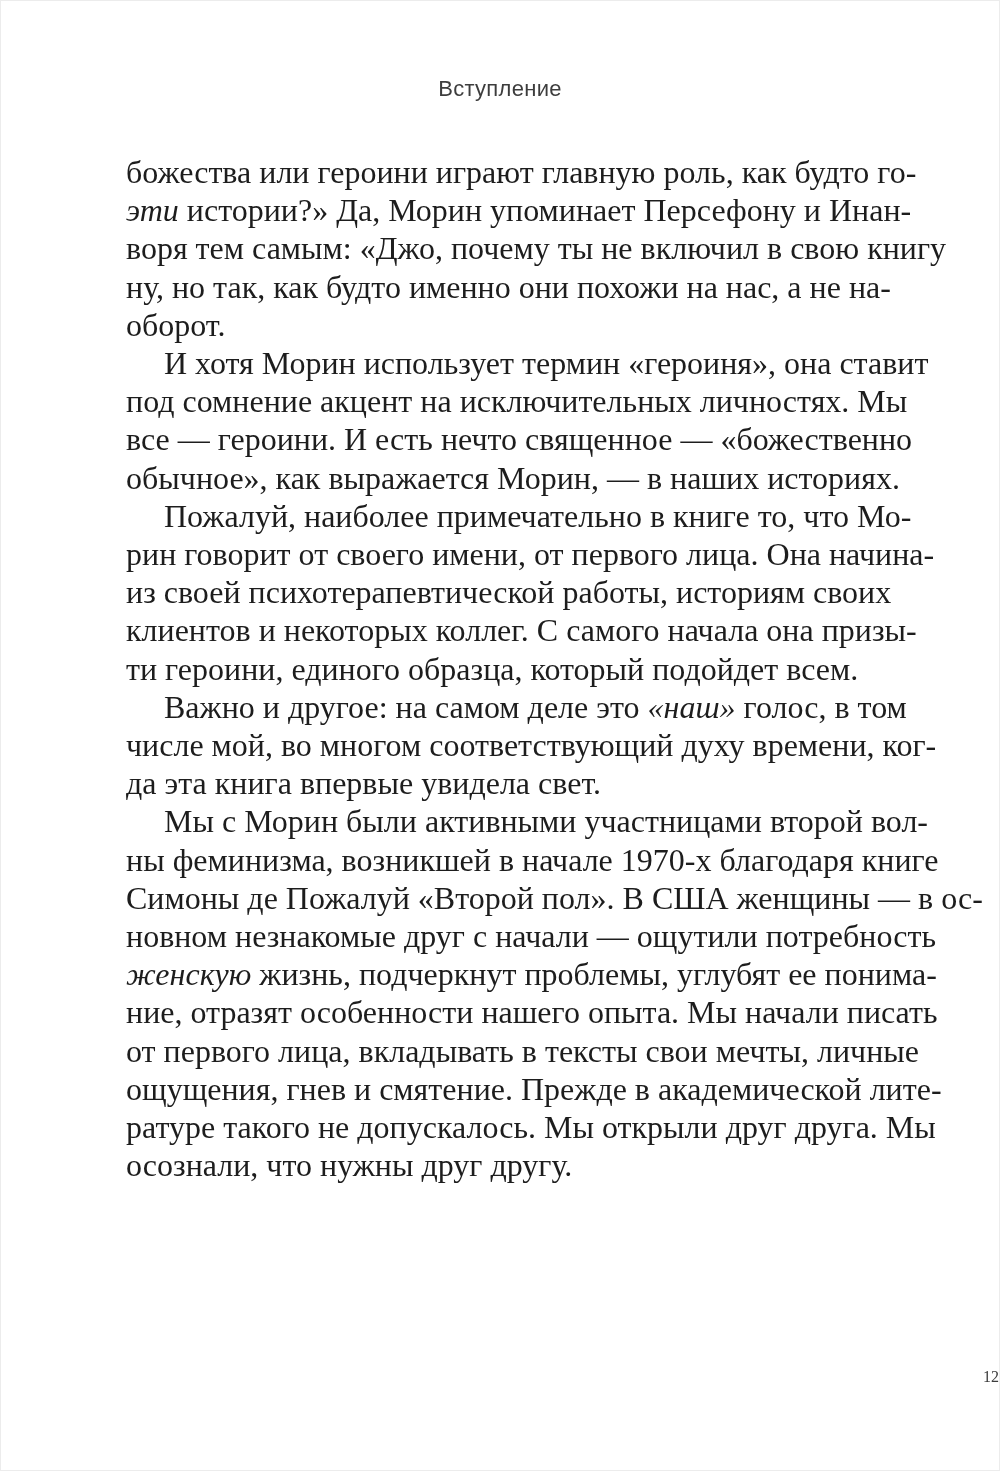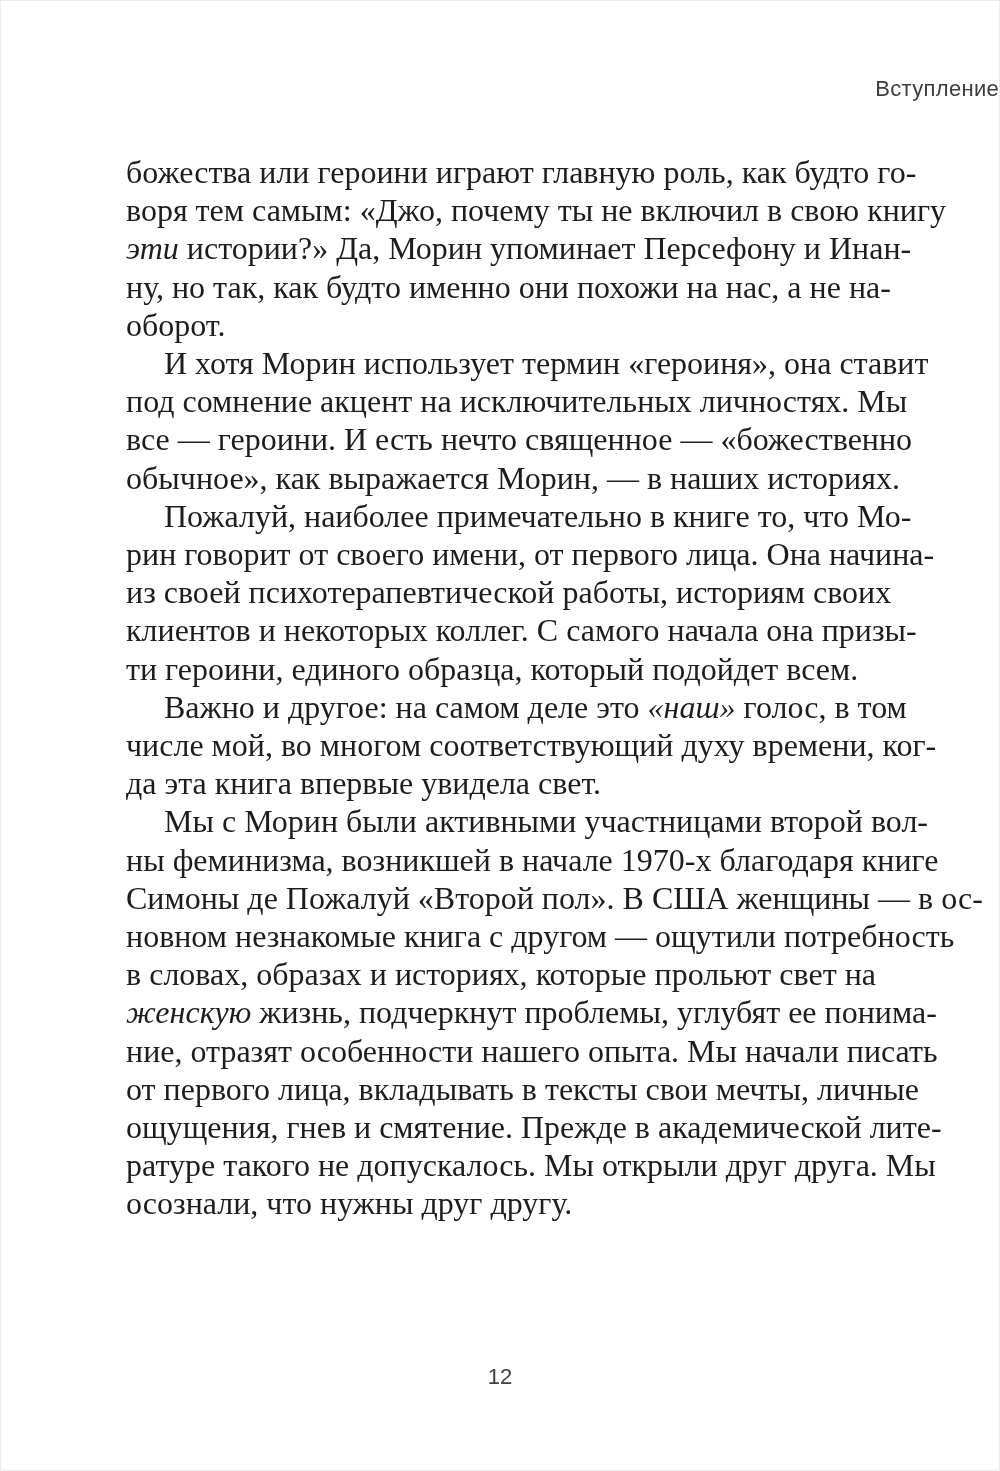--- a/index.html
+++ b/index.html
@@ -15,21 +15,21 @@
     box-sizing: border-box;
     border: 1px solid #ececec;
     overflow: hidden;
     font-family: "Liberation Serif", serif;
   }
   .running-head {
     position: absolute;
     top: 74px;
     left: 0;
     width: 100%;
-    text-align: right;
+    text-align: center;
     font-family: "Liberation Sans", sans-serif;
     font-size: 22px;
     line-height: 28px;
     letter-spacing: 0.3px;
     color: var(--secondary-text, #3d3d3d);
   }
   .body-text {
     position: absolute;
     left: 125px;
     top: 152px;
@@ -51,56 +51,55 @@
     padding-left: 38px;
   }
   .it {
     font-style: italic;
   }
   .page-number {
     position: absolute;
     top: 1362px;
     left: 0;
     width: 100%;
-    text-align: center;
-    font-family: Liberation Sans, sans-serif;
-    font-size: 22px;
+    text-align: right;
+    font-family: Liberation Serif, serif;
+    font-size: 16px;
     line-height: 28px;
     color: var(--secondary-text, #3d3d3d);
   }
 </style>
 </head>
 <body>
 
 <div class="page">
   <div class="running-head">Вступление</div>
 
   <div class="body-text">
       <div class="line"><span>божества или героини играют главную роль, как будто го-</span></div>
+      <div class="line"><span class="it">эти</span><span> истории?» Да, Морин упоминает Персефону и Инан-</span></div>
       <div class="line"><span>воря тем самым: «Джо, почему ты не включил в свою книгу</span></div>
-      <div class="line"><span class="it">эти</span><span> истории?» Да, Морин упоминает Персефону и Инан-</span></div>
       <div class="line"><span>ну, но так, как будто именно они похожи на нас, а не на-</span></div>
       <div class="line last"><span>оборот.</span></div>
       <div class="line indent"><span>И хотя Морин использует термин «героиня», она ставит</span></div>
       <div class="line"><span>под сомнение акцент на исключительных личностях. Мы</span></div>
       <div class="line"><span>все — героини. И есть нечто священное — «божественно</span></div>
       <div class="line last"><span>обычное», как выражается Морин, — в наших историях.</span></div>
       <div class="line indent"><span>Пожалуй, наиболее примечательно в книге то, что Мо-</span></div>
       <div class="line"><span>рин говорит от своего имени, от первого лица. Она начина-</span></div>
       <div class="line"><span>из своей психотерапевтической работы, историям своих</span></div>
       <div class="line"><span>клиентов и некоторых коллег. С самого начала она призы-</span></div>
       <div class="line last"><span>ти героини, единого образца, который подойдет всем.</span></div>
       <div class="line indent"><span>Важно и другое: на самом деле это </span><span class="it">«наш»</span><span> голос, в том</span></div>
       <div class="line"><span>числе мой, во многом соответствующий духу времени, ког-</span></div>
       <div class="line last"><span>да эта книга впервые увидела свет.</span></div>
       <div class="line indent"><span>Мы с Морин были активными участницами второй вол-</span></div>
       <div class="line"><span>ны феминизма, возникшей в начале 1970-х благодаря книге</span></div>
       <div class="line"><span>Симоны де Пожалуй «Второй пол». В США женщины — в ос-</span></div>
-      <div class="line"><span>новном незнакомые книга с другом — ощутили потребность</span></div>
-      <div class="line"><span>в словах, образах и историях, которые прольют свет на</span></div>
+      <div class="line"><span>новном незнакомые друг с начали — ощутили потребность</span></div>
       <div class="line"><span class="it">женскую</span><span> жизнь, подчеркнут проблемы, углубят ее понима-</span></div>
       <div class="line"><span>ние, отразят особенности нашего опыта. Мы начали писать</span></div>
       <div class="line"><span>от первого лица, вкладывать в тексты свои мечты, личные</span></div>
       <div class="line"><span>ощущения, гнев и смятение. Прежде в академической лите-</span></div>
       <div class="line"><span>ратуре такого не допускалось. Мы открыли друг друга. Мы</span></div>
       <div class="line last"><span>осознали, что нужны друг другу.</span></div>
     </div>
 
   <div class="page-number">12</div>
 </div>

